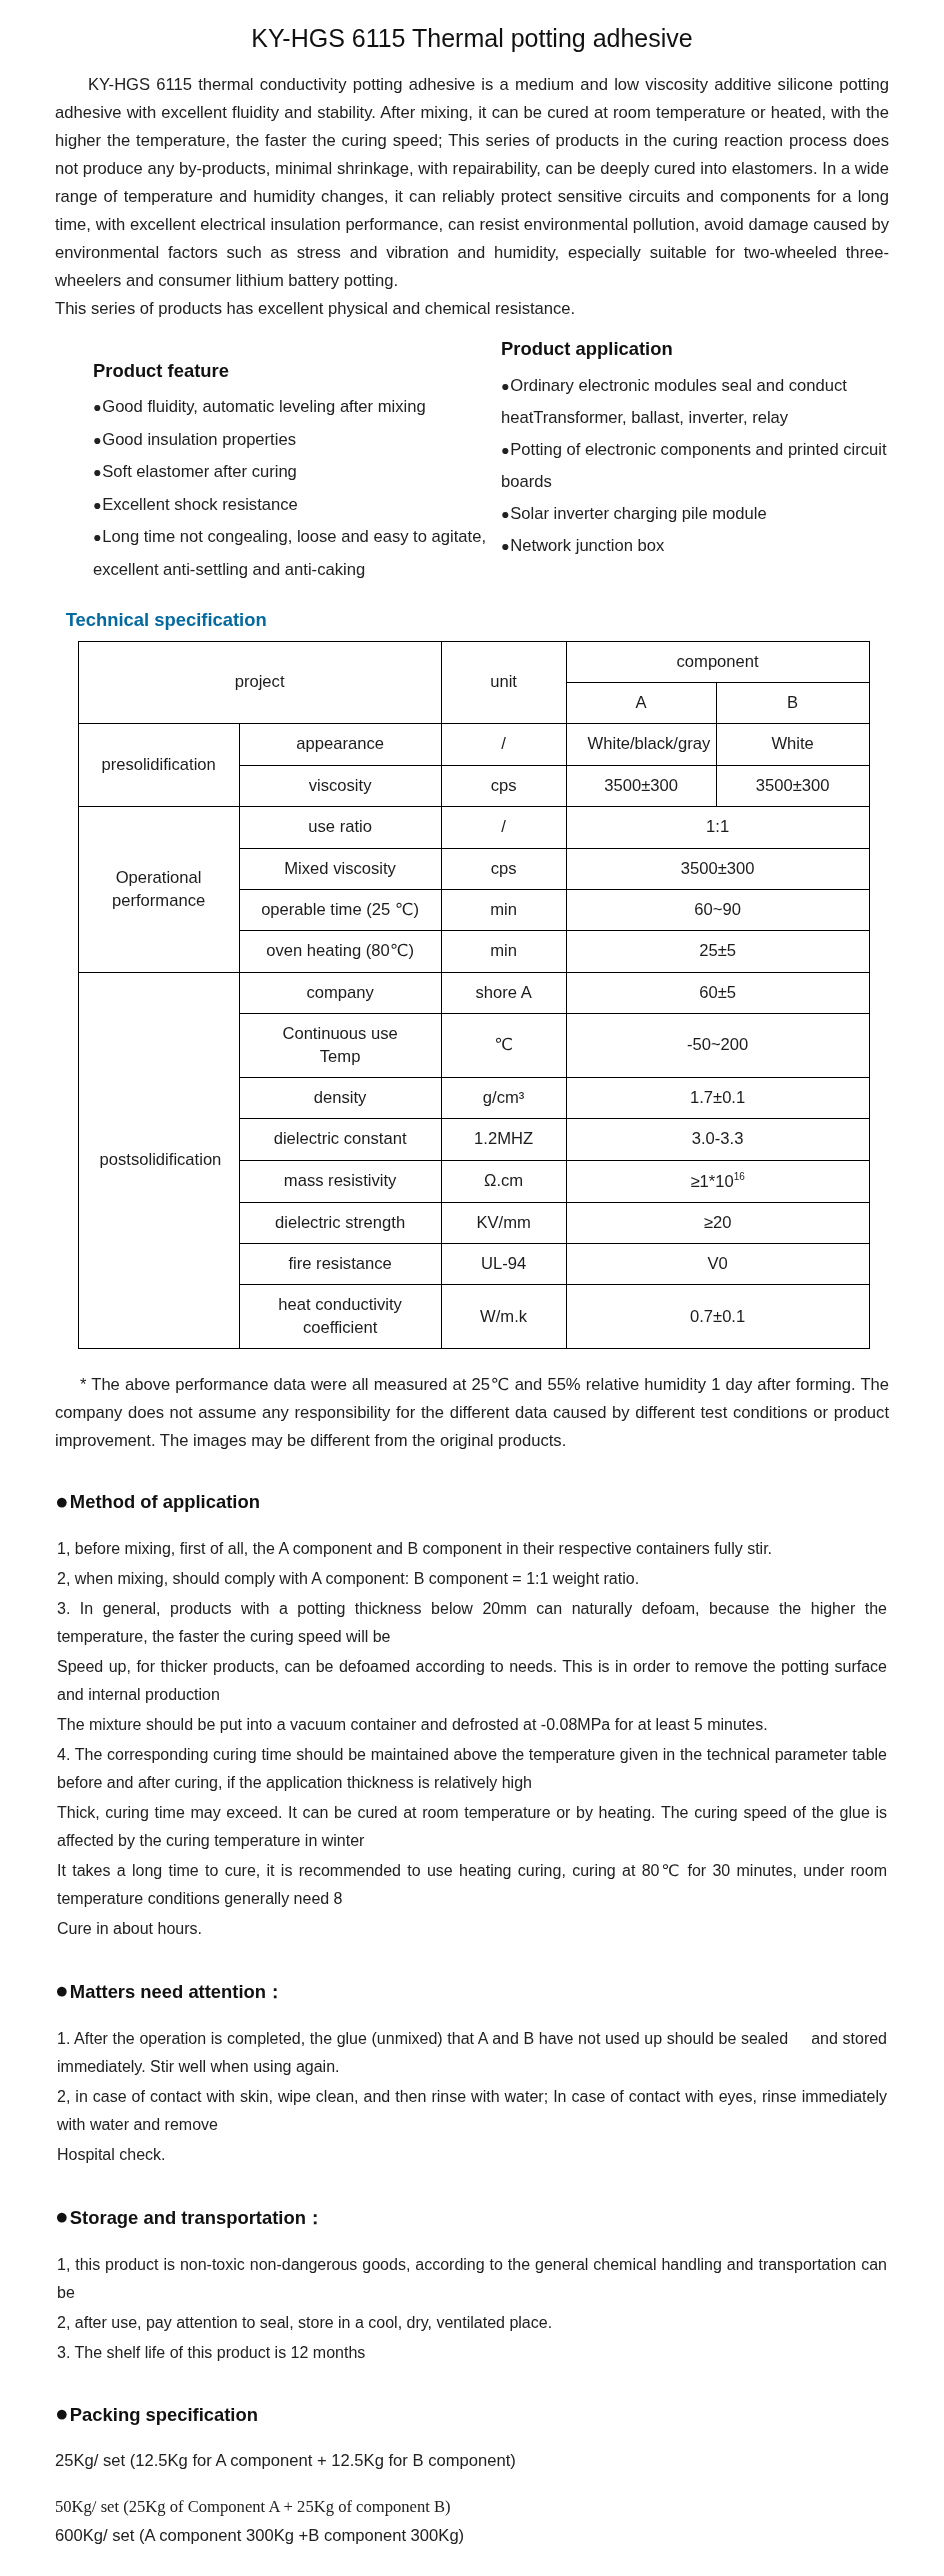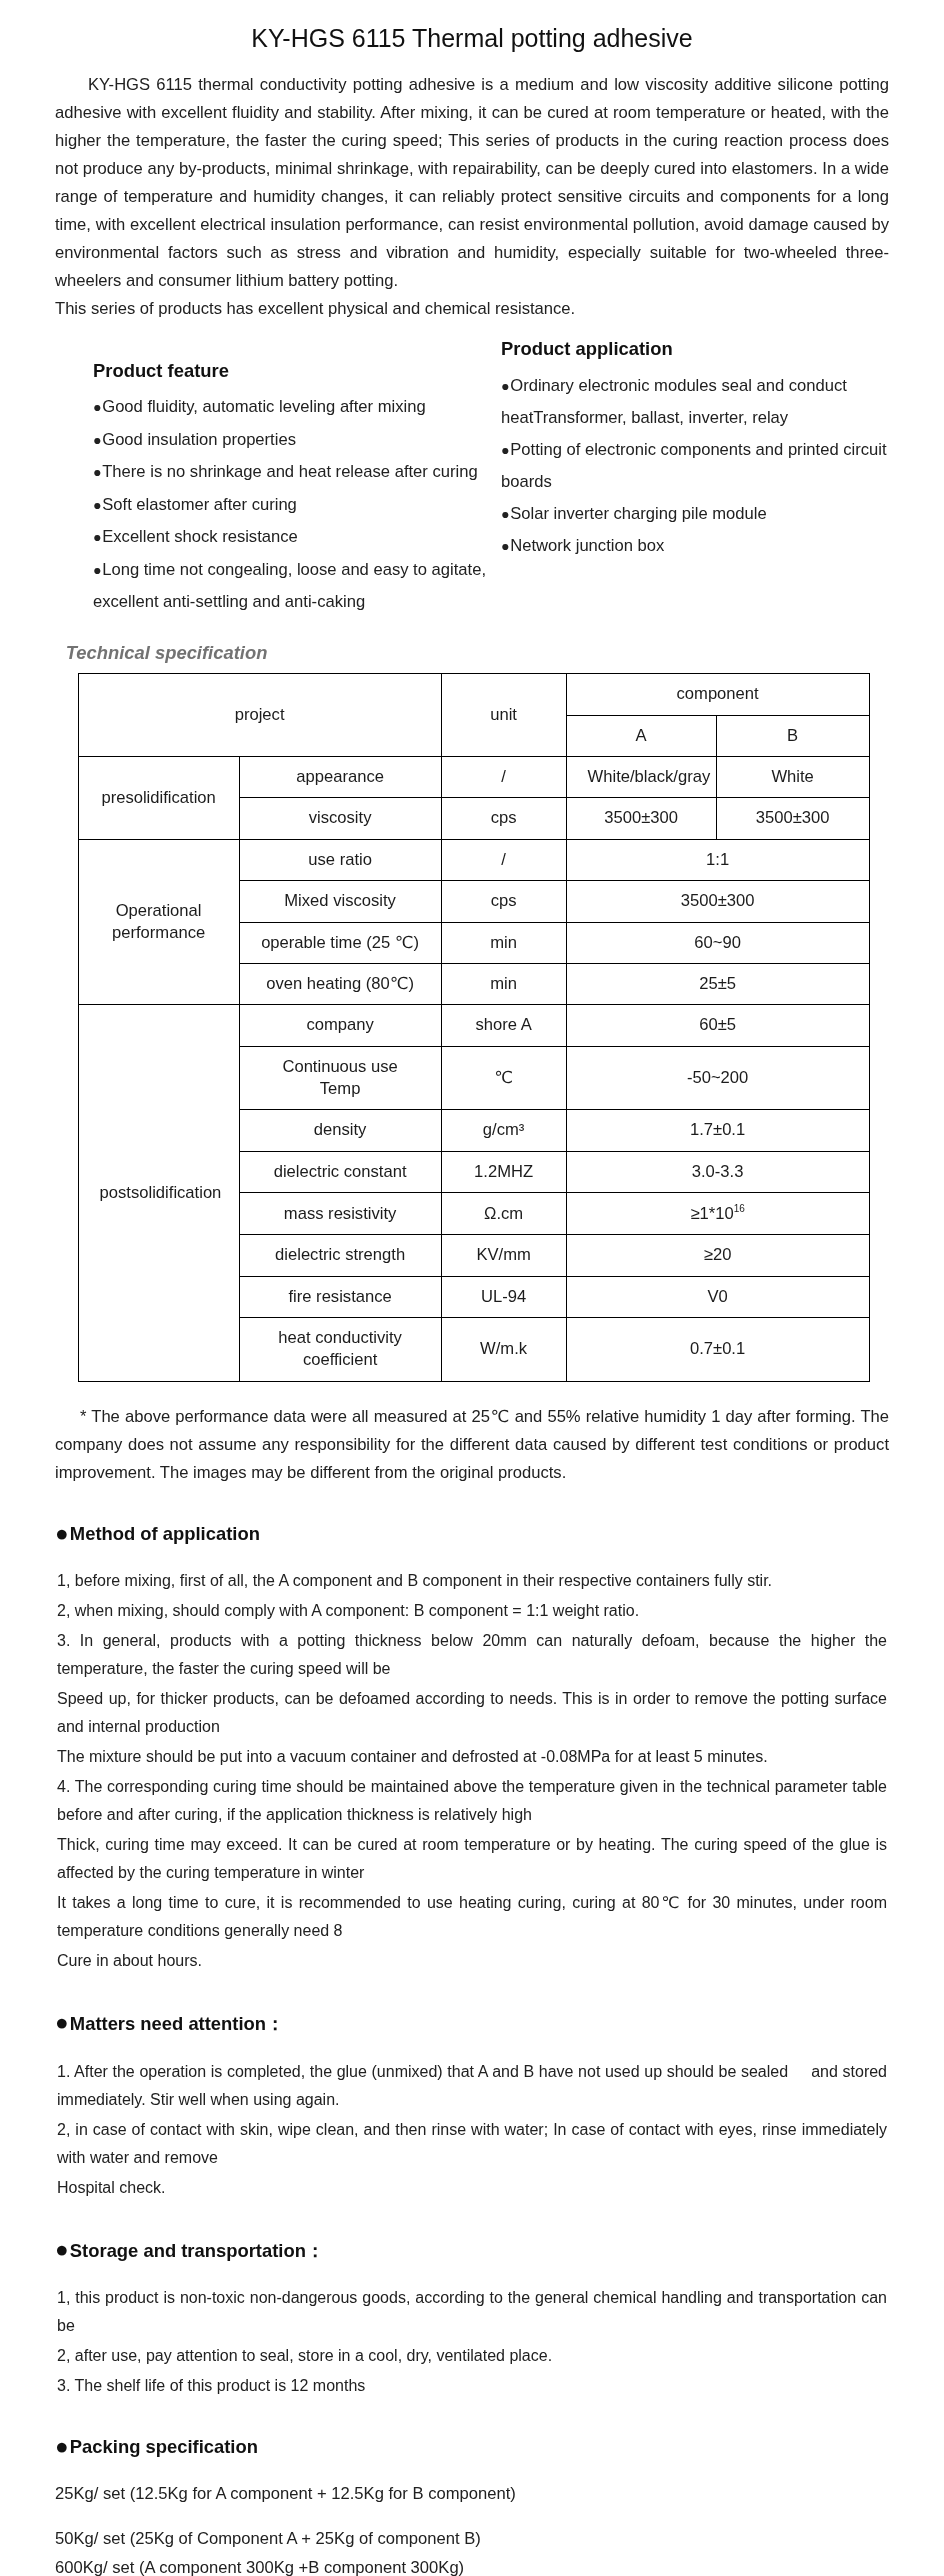--- a/index.html
+++ b/index.html
@@ -35,21 +35,21 @@
 
   .cols { display: flex; margin-top: 15.5px; }
   .col-left { flex: 0 0 446px; padding-left: 38px; box-sizing: border-box; }
   .col-right { flex: 1 1 auto; }
   .col-heading { font-size: 18.4px; font-weight: bold; margin: 0; color: #111; }
   .col-heading.shifted { margin-top: 21.4px; }
   .b-list { margin-top: 9.5px; }
   .b-item { font-size: 16.6px; line-height: 31.5px; }
   .blt { font-size: 14.3px; margin-right: 0.6px; }
 
-  .tech-heading { font-size: 18.4px; font-weight: bold; margin: 24px 0 9.5px 10.7px; color: #737373; font-style: italic; }
+  .tech-heading { font-size: 18.4px; font-weight: bold; margin: 24px 0 9.5px 10.7px; color: #0369a1; }
 
   table.spec {
     border-collapse: collapse;
     table-layout: fixed;
     width: 791px;
     margin-left: 22.6px;
     border: 1.2px solid #000;
   }
   table.spec th, table.spec td {
     border: 0.6px solid #000;
@@ -105,21 +105,20 @@
 
   <p class="intro">KY-HGS 6115 thermal conductivity potting adhesive is a medium and low viscosity additive silicone potting adhesive with excellent fluidity and stability. After mixing, it can be cured at room temperature or heated, with the higher the temperature, the faster the curing speed; This series of products in the curing reaction process does not produce any by-products, minimal shrinkage, with repairability, can be deeply cured into elastomers. In a wide range of temperature and humidity changes, it can reliably protect sensitive circuits and components for a long time, with excellent electrical insulation performance, can resist environmental pollution, avoid damage caused by environmental factors such as stress and vibration and humidity, especially suitable for two-wheeled three-wheelers and consumer lithium battery potting.</p>
   <p class="intro2">This series of products has excellent physical and chemical resistance.</p>
 
   <div class="cols">
     <div class="col-left">
       <h2 class="col-heading shifted">Product feature</h2>
       <div class="b-list">
         <div class="b-item"><span class="blt">●</span><span>Good fluidity, automatic leveling after mixing</span></div>
         <div class="b-item"><span class="blt">●</span><span>Good insulation properties</span></div>
-        <div class="b-item"><span class="blt">●</span><span>There is no shrinkage and heat release after curing</span></div>
         <div class="b-item"><span class="blt">●</span><span>Soft elastomer after curing</span></div>
         <div class="b-item"><span class="blt">●</span><span>Excellent shock resistance</span></div>
         <div class="b-item"><span class="blt">●</span><span>Long time not congealing, loose and easy to agitate, excellent anti-settling and anti-caking</span></div>
       </div>
     </div>
     <div class="col-right">
       <h2 class="col-heading">Product application</h2>
       <div class="b-list">
         <div class="b-item"><span class="blt">●</span><span>Ordinary electronic modules seal and conduct heatTransformer, ballast, inverter, relay</span></div>
         <div class="b-item"><span class="blt">●</span><span>Potting of electronic components and printed circuit boards</span></div>
@@ -267,20 +266,20 @@
     <p class="para">2, after use, pay attention to seal, store in a cool, dry, ventilated place.</p>
     <p class="para">3. The shelf life of this product is 12 months</p>
   </div>
 
   <div class="section-heading">
     <span class="sblt">●</span>
     <span>Packing specification</span>
   </div>
   <div class="packing-list">
     <p class="packing-item">25Kg/ set (12.5Kg for A component + 12.5Kg for B component)</p>
-    <p class="packing-item" style="margin:0;">50Kg/ set (25Kg of Component A + 25Kg of component B)</p>
+    <p class="packing-item" style="margin:0;font-family:Liberation Serif, serif;">50Kg/ set (25Kg of Component A + 25Kg of component B)</p>
     <p class="packing-item" style="margin:0;">600Kg/ set (A component 300Kg +B component 300Kg)</p>
   </div>
 
   <p class="c-line">Dongguan Kuayue Electronics Co., Ltd</p>
 
 </div>
 
 
 </body></html>

